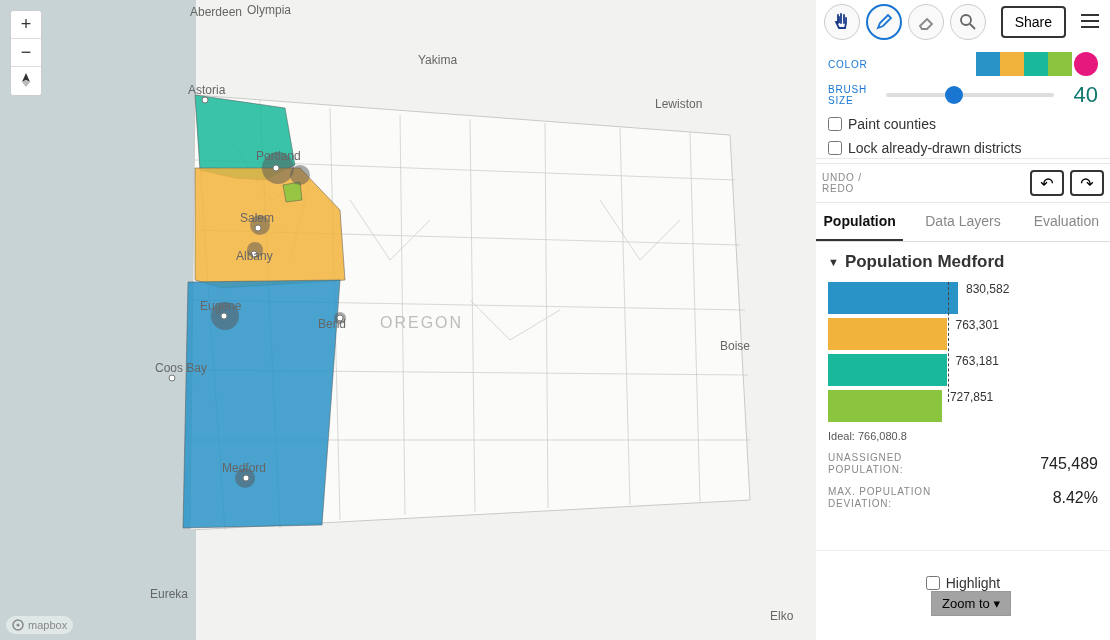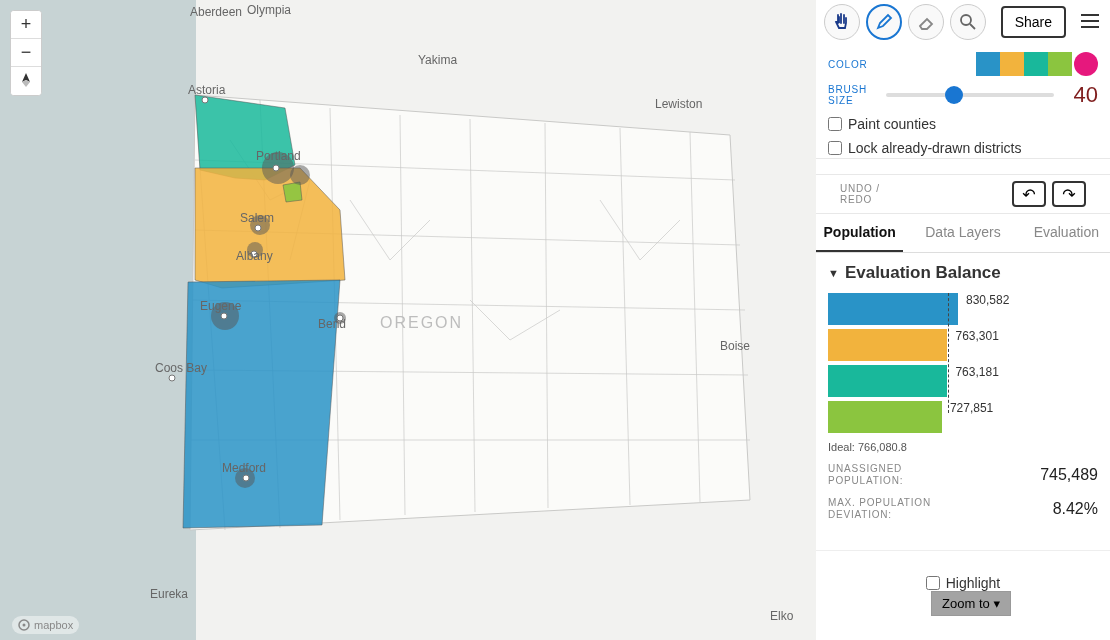--- a/index.html
+++ b/index.html
@@ -11,21 +11,21 @@
 .city-label { font: 12px sans-serif; fill: #666; }
 .big-label { font: 500 16px sans-serif; fill: #bdbdbd; letter-spacing: 2px; }
 .city-dot { fill: #fff; stroke: #777; stroke-width: 1; }
 
 
 .zoom-ctrl { position: absolute; left: 10px; top: 10px; display: flex; flex-direction: column; background: #fff; border: 1px solid #ccc; border-radius: 4px; overflow: hidden; }
 .zoom-ctrl button { width: 30px; height: 28px; background: #fff; border: none; border-bottom: 1px solid #ddd; font-size: 18px; cursor: pointer; color: #333; }
 .zoom-ctrl button:last-child { border-bottom: none; font-size: 14px; }
 
 
-.mapbox-badge { position: absolute; left: 12px; bottom: 6px; background: rgba(255,255,255,.45); color: #888; font-size: 11px; padding: 3px 6px; border-radius: 10px; display: flex; align-items: center; gap: 4px; }
+.mapbox-badge { position: absolute; left: 6px; bottom: 6px; background: rgba(255,255,255,.45); color: #888; font-size: 11px; padding: 3px 6px; border-radius: 10px; display: flex; align-items: center; gap: 4px; }
 
 
 #sidebar { position: absolute; right: 0; top: 0; width: 294px; height: 640px; background: #fff; display: flex; flex-direction: column; font-size: 13px; color: #333; }
 
 
 .toolbar { display: flex; align-items: center; gap: 6px; padding: 4px 4px 6px 8px; }
 .tool-btn { width: 36px; height: 36px; border-radius: 50%; border: 1px solid #ccc; background: #f9f9f9; display:flex; align-items:center; justify-content:center; cursor:pointer; }
 .tool-btn.selected { border: 2px solid #1976d2; }
 .share-btn { margin-left: auto; padding: 6px 12px; border: 2px solid #333; border-radius: 4px; background:#fff; cursor:pointer; font-size:14px; }
 .menu-icon { margin-left: 8px; margin-right:6px; cursor:pointer; }
@@ -36,26 +36,26 @@
 .row { display: flex; align-items: center; gap: 8px; }
 .row-label { font-size: 10px; letter-spacing: .8px; color:#1976d2; width: 50px; line-height:1.1; }
 .row-label.plain { color:#888; }
 .swatches { display:flex; gap:0; margin-left:auto; }
 .swatch { width:24px; height:24px; cursor:pointer; }
 .swatch.round { border-radius:50%; margin-left:2px; }
 
 .slider-row { margin-top: 6px; }
 .slider { flex:1; appearance:none; height:4px; background:#ddd; border-radius:2px; outline:none; }
 .slider::-webkit-slider-thumb { appearance:none; width:18px; height:18px; background:#1976d2; border-radius:50%; cursor:pointer; }
-.slider-val { font-size: 22px; color:#7f1d1d; width:36px; text-align:right; }
+.slider-val { font-size: 22px; color:#0f766e; width:36px; text-align:right; }
 
 .chk-row { display:flex; align-items:center; gap:6px; margin-top:8px; font-size:14px; color:#333; }
 .chk-row input { width:14px; height:14px; }
 
-.undo-row { display:flex; align-items:center; margin-top:15px; padding:6px 24px; border-top:1px solid #e8e8e8; border-bottom:1px solid #e8e8e8; }
+.undo-row { display:flex; align-items:center; margin-top:4px; padding:6px 6px; border-top:1px solid #e8e8e8; border-bottom:1px solid #e8e8e8; }
 .undo-row .buttons { margin-left:auto; display:flex; gap:6px; }
 .ur-btn { width:34px; height:26px; border:2px solid #333; border-radius:4px; background:#fff; cursor:pointer; font-size:16px; display:flex; align-items:center; justify-content:center; }
 
 
 .tabs { display:flex; border-bottom:1px solid #ddd;gap:16px; }
 .tab { flex:1; text-align:center; padding:10px 4px; font-size:14px; color:#888; cursor:pointer; }
 .tab.active { color:#111; font-weight:700; border-bottom:2px solid #333; }
 
 
 .panel { padding: 10px 12px 0 12px; flex:1; overflow:auto; }
@@ -226,21 +226,21 @@
 
   <div class="tabs">
     <div class="tab active">Population</div>
     <div class="tab">Data Layers</div>
     <div class="tab">Evaluation</div>
   </div>
 
   <div class="panel">
     <h3>
       <span class="tri">▼</span>
-      <span>Evaluation Balance</span>
+      <span>Population Medford</span>
     </h3>
     <div class="bars" id="bars-container">
         <div class="bar-row">
           <div class="bar" style="width: 130px; background: rgb(41, 147, 199);"></div>
           <div class="bar-label">830,582</div>
         </div>
         <div class="bar-row">
           <div class="bar" style="width: 119.469px; background: rgb(242, 179, 61);"></div>
           <div class="bar-label">763,301</div>
         </div>

